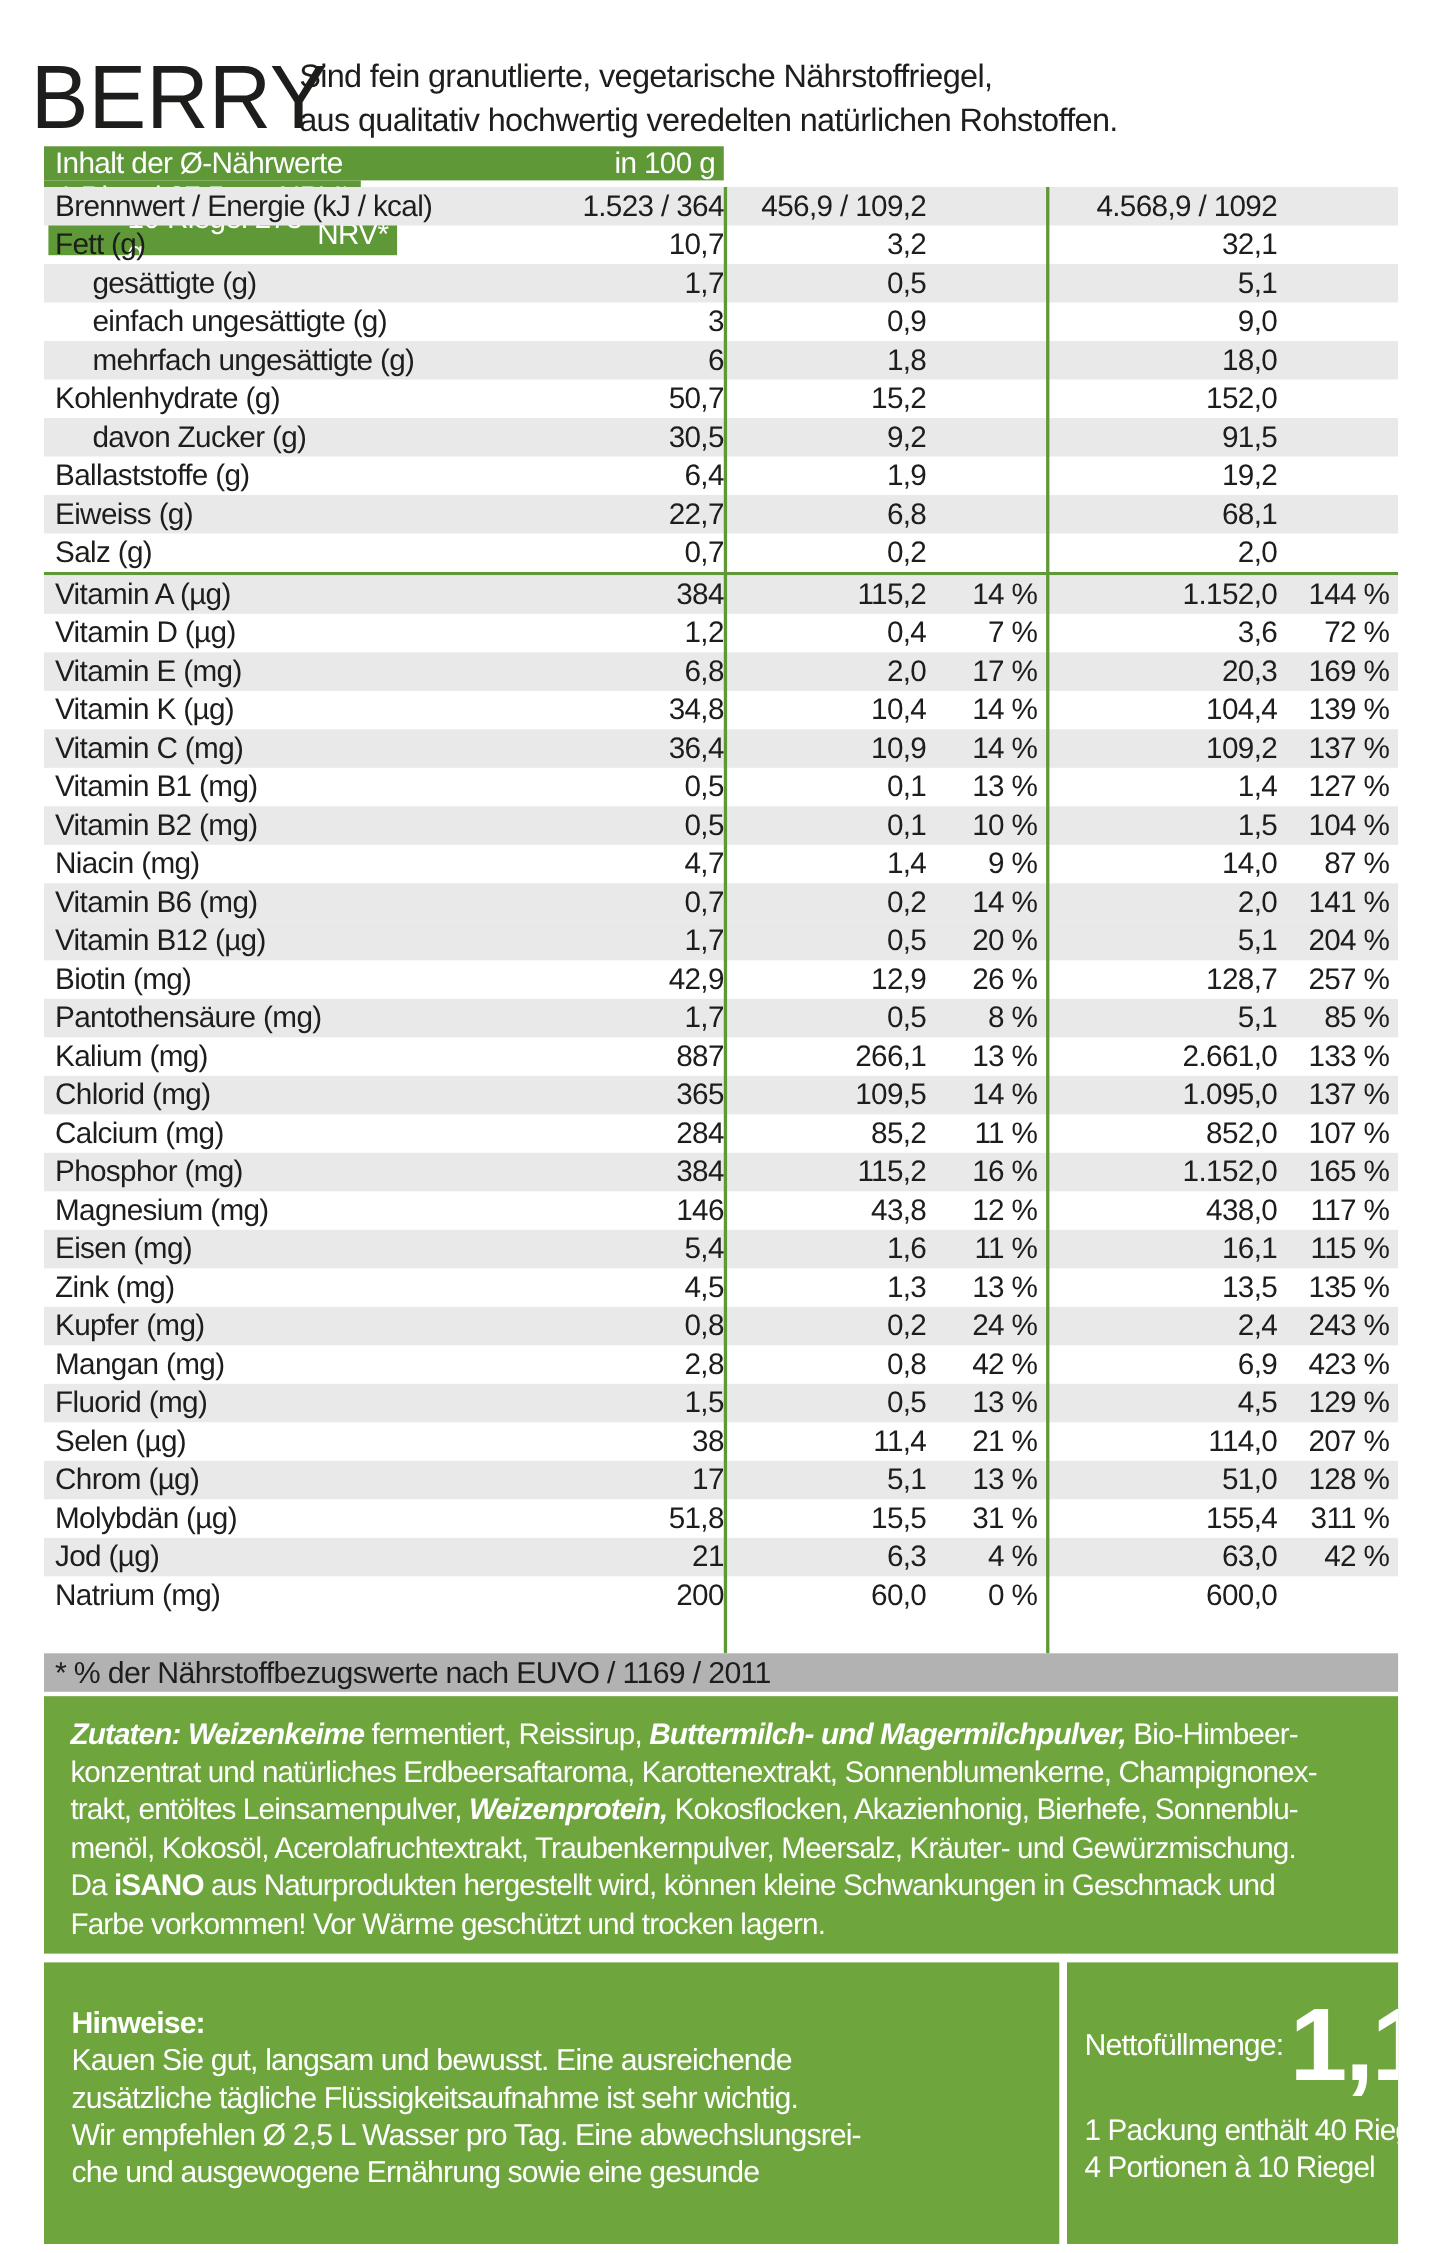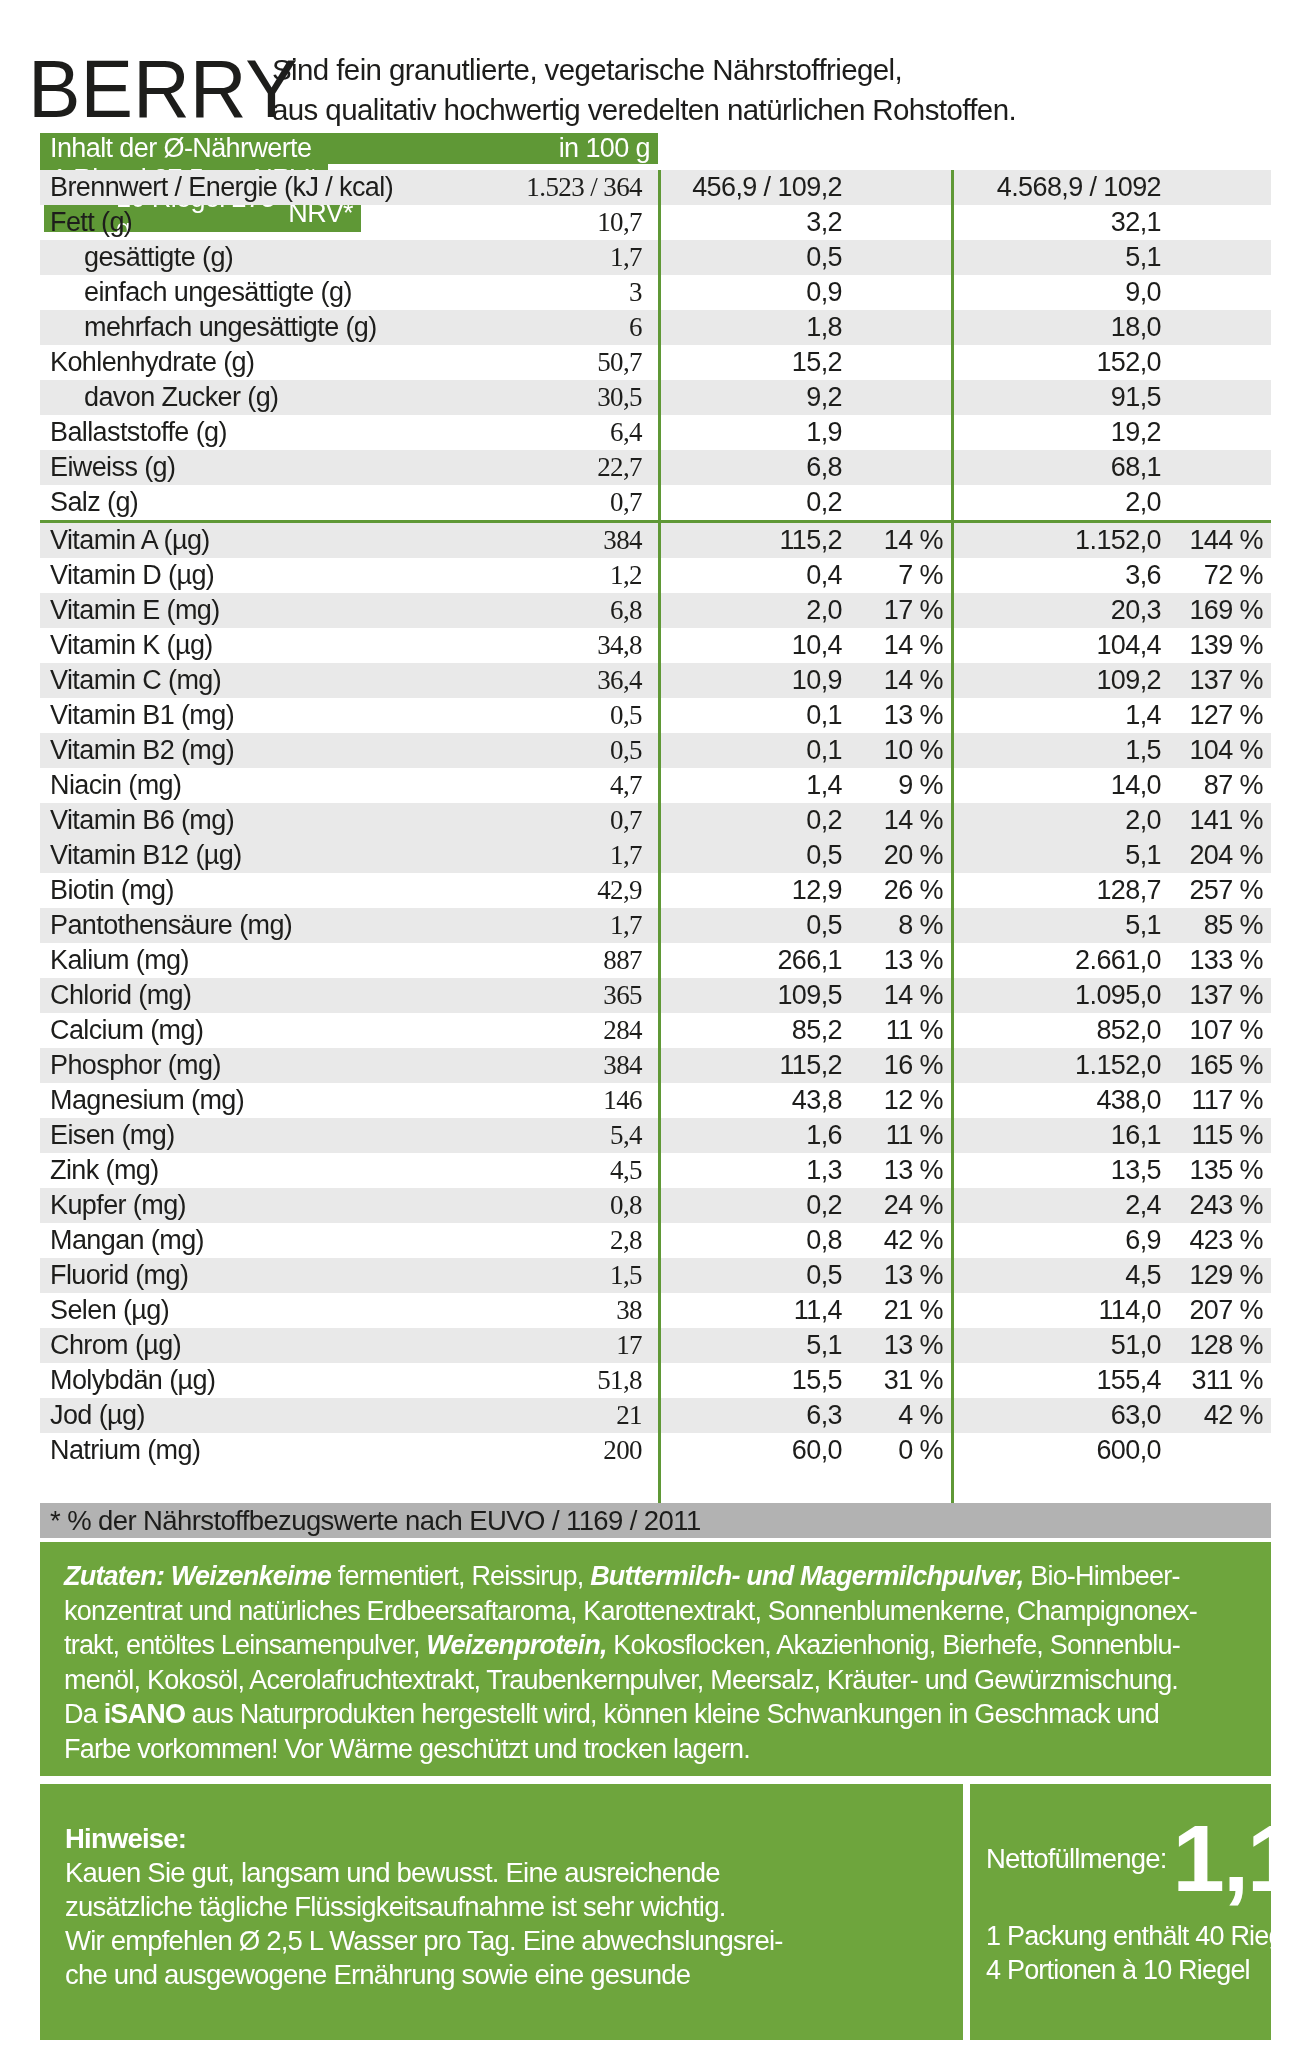--- a/index.html
+++ b/index.html
@@ -37,21 +37,21 @@
   .seg3{width:317px;margin-left:4px;padding:0 8px 0 72px;}
   .tbody{position:relative;}
   .trow{
     display:grid;grid-template-columns:330px 288px 188px 105px 218px 102px;
     height:35px;align-items:center;font-size:27px;
   }
   .trow.odd{background:var(--row-gray);}
   .c-label{padding-left:10px;white-space:nowrap;overflow:visible;}
   .c-label.indent{padding-left:44px;}
   .c-num{text-align:right;white-space:nowrap;}
-  .c-v100{padding-right:16px;font-family:Liberation Serif, serif;}
+  .c-v100{padding-right:0;}
   .c-v1{padding-right:4px;}
   .c-nrv1{padding-right:8px;}
   .c-v10{padding-right:8px;}
   .c-nrv2{padding-right:8px;}
   .sec-divider{height:3px;background:var(--green-dark);}
   .vline{position:absolute;top:0;width:3px;background:var(--green-dark);}
   .vline1{left:618px;}
   .vline2{left:911px;}
   
   .footnote-bar{

